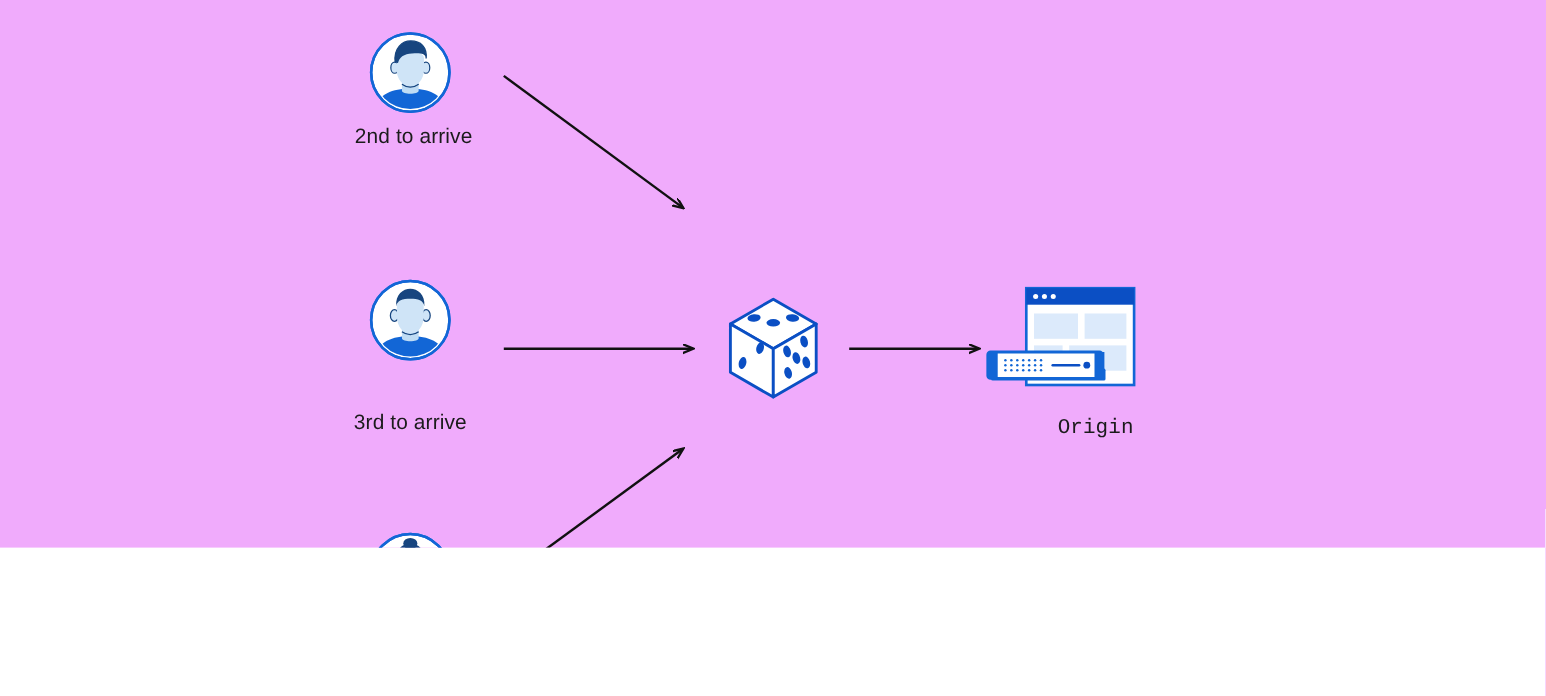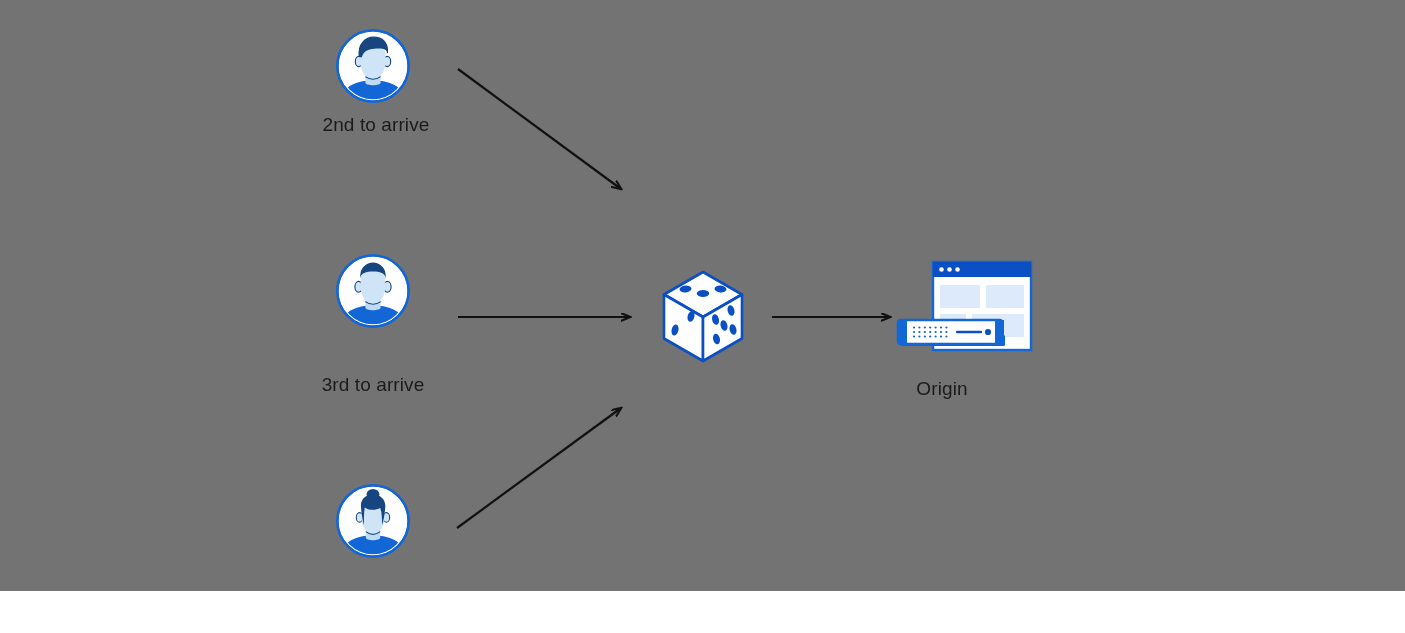--- a/index.html
+++ b/index.html
@@ -6,22 +6,22 @@
     margin: 0;
     padding: 0;
     background: #ffffff;
   }
   body {
     font-family: "Liberation Sans", sans-serif;
   }
   #canvas {
     position: relative;
     width: 1405px;
-    height: 591px;
-    background: #737373;
+    height: 498px;
+    background: #f0abfc;
     overflow: hidden;
   }
   .node-label {
     position: absolute;
     width: 260px;
     text-align: center;
     font-size: 19px;
     color: #1b1b1b;
     font-family: "Liberation Sans", sans-serif;
     letter-spacing: 0.1px;
@@ -224,15 +224,15 @@
             <circle cx="35.2" cy="78.5" r="1.12"></circle>
           <circle cx="40.6" cy="78.5" r="1.12"></circle>
             <circle cx="46" cy="78.5" r="1.12"></circle>
           <circle cx="51.4" cy="78.5" r="1.12"></circle>
         </g>
         <line x1="62" y1="74" x2="86" y2="74" stroke="#0b4fc4" stroke-width="2.3" stroke-linecap="round"></line>
         <circle cx="93" cy="74" r="3.1" fill="#0b4fc4"></circle>
       </g>
     </svg>
   </div>
-  <div class="node-label" style="left:812px; top:378px;">Origin</div>
+  <div class="node-label" style="left:866px; top:378px;font-family:Liberation Mono, monospace;">Origin</div>
 
 </div>
 
 </body></html>

